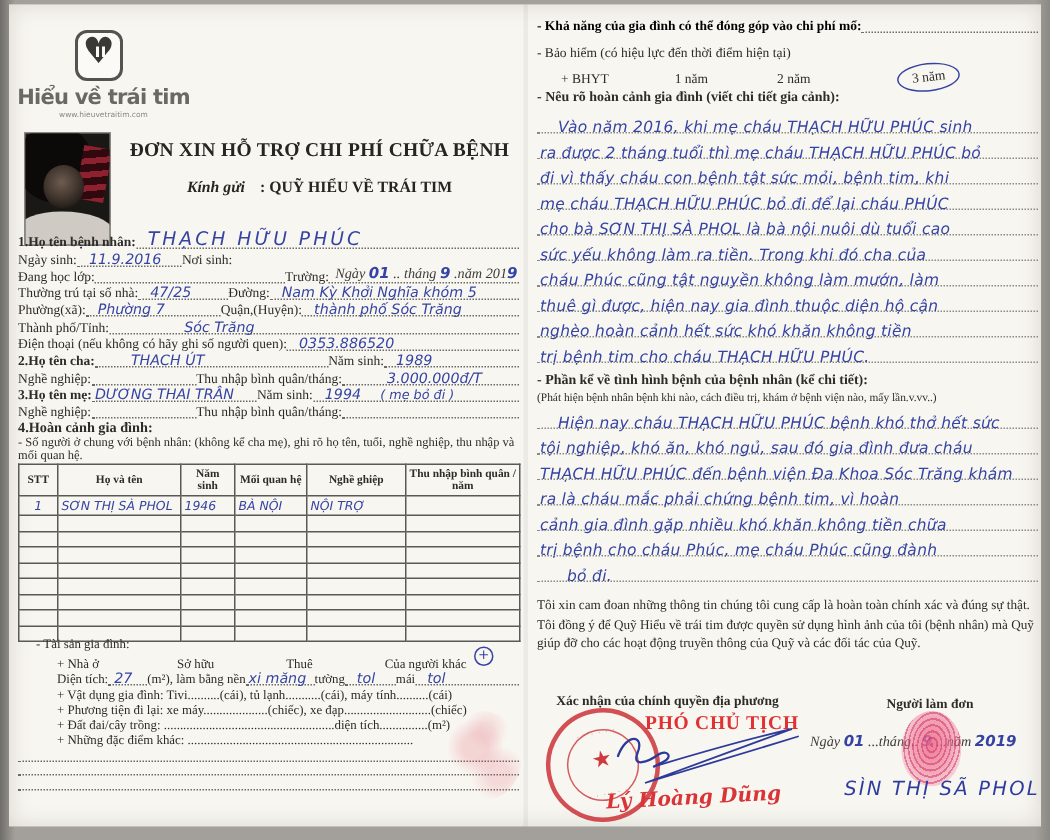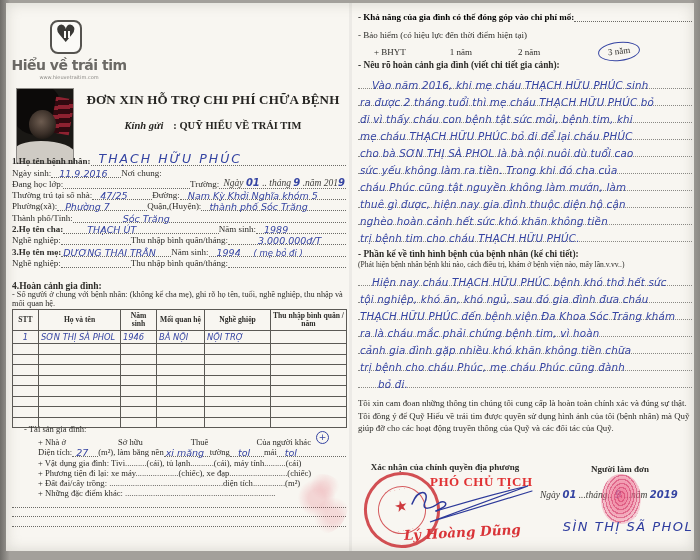--- a/index.html
+++ b/index.html
@@ -161,21 +161,21 @@
       <span class="b">1.Họ tên bệnh nhân:</span>
       <span class="fill">
           <span class="hw lg">THẠCH HỮU PHÚC</span>
         </span>
     </div>
     <div class="fline">
       <span>Ngày sinh:</span>
       <span class="fill w70">
           <span class="hw">11.9.2016</span>
         </span>
-      <span>Nơi chung:</span>
+      <span>Nơi sinh:</span>
     </div>
     <div class="fline">
       <span>Đang học lớp:</span>
       <span class="fill"></span>
       <span>Trường:</span>
       <span class="fill"></span>
     </div>
     <div class="fline">
       <span>Thường trú tại số nhà:</span>
       <span class="fill w60">
@@ -193,20 +193,26 @@
         </span>
       <span>Quận,(Huyện):</span>
       <span class="fill">
           <span class="hw">thành phố Sóc Trăng</span>
         </span>
     </div>
     <div class="fline">
       <span>Thành phố/Tỉnh:</span>
       <span class="fill">
           <span class="hw" style="left:50px">Sóc Trăng</span>
+        </span>
+    </div>
+    <div class="fline">
+      <span>Điện thoại (nếu không có hãy ghi số người quen):</span>
+      <span class="fill">
+          <span class="hw">0353.886520</span>
         </span>
     </div>
     <div class="fline">
       <span class="b">2.Họ tên cha:</span>
       <span class="fill">
           <span class="hw" style="left:24px">THẠCH ÚT</span>
         </span>
       <span>Năm sinh:</span>
       <span class="fill w90">
           <span class="hw">1989</span>

